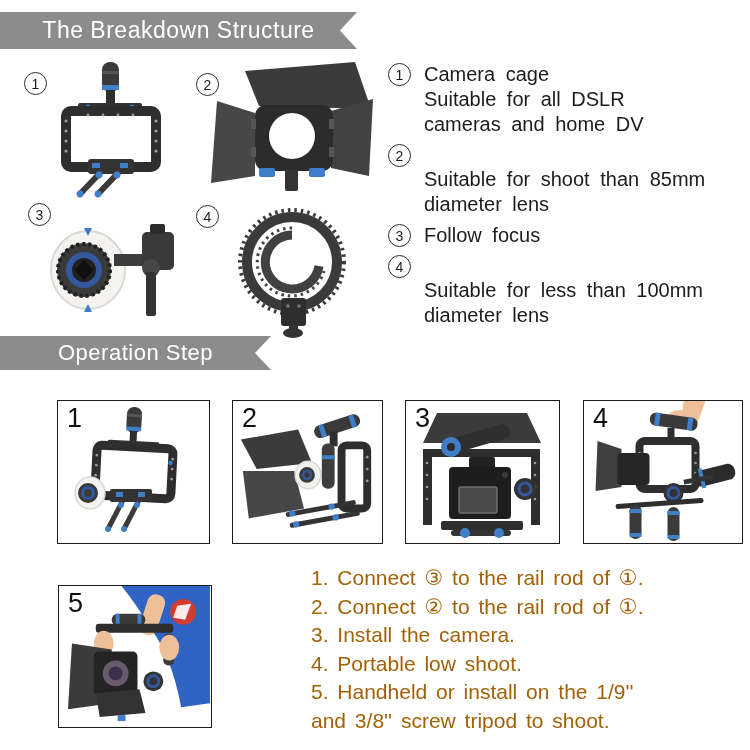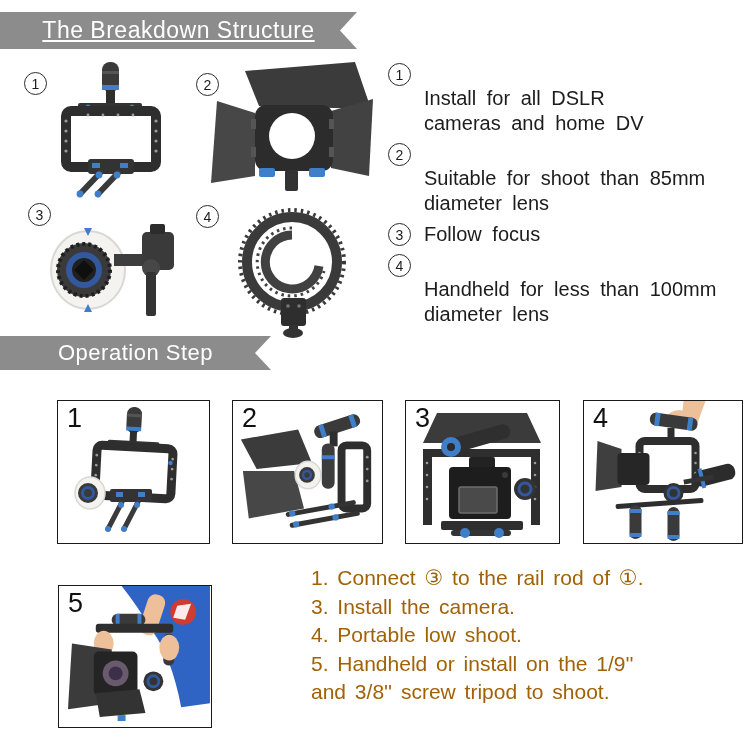--- a/index.html
+++ b/index.html
@@ -3,21 +3,21 @@
 <meta charset="utf-8">
 <style>
   * { margin:0; padding:0; box-sizing:border-box; }
   html,body { background:#ffffff; }
   body { width:750px; height:750px; font-family:"Liberation Sans","DejaVu Sans",sans-serif; color:#1c1c1c; }
   #canvas { position:relative; width:750px; height:750px; background:#fff; overflow:hidden; }
 
   .banner { position:absolute; left:0; background:#8c8c8c; color:#ffffff;
             display:flex; align-items:center; justify-content:center; letter-spacing:.5px; }
   #banner-breakdown { top:12px; width:357px; height:37px; font-size:23px;
-            clip-path:polygon(0 0,100% 0,calc(100% - 17px) 50%,100% 100%,0 100%);text-decoration:underline; }
+            clip-path:polygon(0 0,100% 0,calc(100% - 17px) 50%,100% 100%,0 100%); }
   #banner-operation { top:336px; width:271px; height:34px; font-size:22px;
             clip-path:polygon(0 0,100% 0,calc(100% - 16px) 50%,100% 100%,0 100%);align-items:center; }
 
   .circle-num { display:inline-flex; align-items:center; justify-content:center;
             width:23px; height:23px; border:1.5px solid #2b2b2b; border-radius:50%;
             font-size:14px; line-height:1; color:#1c1c1c; background:#fff; flex:0 0 auto; }
 
   .product-fig { position:absolute; }
   .product-fig svg { position:absolute; inset:0; width:100%; height:100%; }
   .product-fig .circle-num { position:absolute; z-index:2; }
@@ -146,42 +146,43 @@
         <circle cx="104" cy="108" r="1.8" fill="#777"></circle>
       <rect x="94" y="127" width="9" height="7" fill="#333"></rect>
       <ellipse cx="98" cy="135" rx="10" ry="5" fill="#333"></ellipse>
     </svg>
   </div>
 
   <div class="desc-col">
     <div class="desc-item">
       <div class="desc-head">
         <span class="circle-num">1</span>
+        <span>Camera cage</span>
       </div>
-      <div class="desc-line">Install for all DSLR</div>
+      <div class="desc-line">Suitable for all DSLR</div>
       <div class="desc-line">cameras and home DV</div>
     </div>
     <div class="desc-item">
       <div class="desc-head">
         <span class="circle-num">2</span>
       </div>
       <div class="desc-line">Suitable for shoot than 85mm</div>
       <div class="desc-line">diameter lens</div>
     </div>
     <div class="desc-item">
       <div class="desc-head">
         <span class="circle-num">3</span>
         <span>Follow focus</span>
       </div>
     </div>
     <div class="desc-item">
       <div class="desc-head">
         <span class="circle-num">4</span>
       </div>
-      <div class="desc-line">Handheld for less than 100mm</div>
+      <div class="desc-line">Suitable for less than 100mm</div>
       <div class="desc-line">diameter lens</div>
     </div>
   </div>
 
   <div id="banner-operation" class="banner">
     <span>Operation Step</span>
   </div>
 
   <div id="step-1" class="step-box">
     <span class="step-num">1</span>
@@ -352,19 +353,20 @@
       <circle cx="56" cy="88" r="7" fill="#3b2f49"></circle>
       <polygon points="36,108 80,104 86,128 40,132" fill="#333"></polygon>
       <circle cx="94" cy="96" r="10" fill="#333"></circle>
       <circle cx="94" cy="96" r="5.5" fill="none" stroke="#33589e" stroke-width="3"></circle>
       <rect x="58" y="130" width="8" height="6" fill="#3f7ec9"></rect>
     </svg>
   </div>
 
   <div class="instructions">
     <div>1. Connect ③ to the rail rod of ①.</div>
+    <div>2. Connect ② to the rail rod of ①.</div>
     <div>3. Install the camera.</div>
     <div>4. Portable low shoot.</div>
     <div>5. Handheld or install on the 1/9''</div>
     <div>and 3/8'' screw tripod to shoot.</div>
   </div>
 
 </div>
 
 </body></html>

